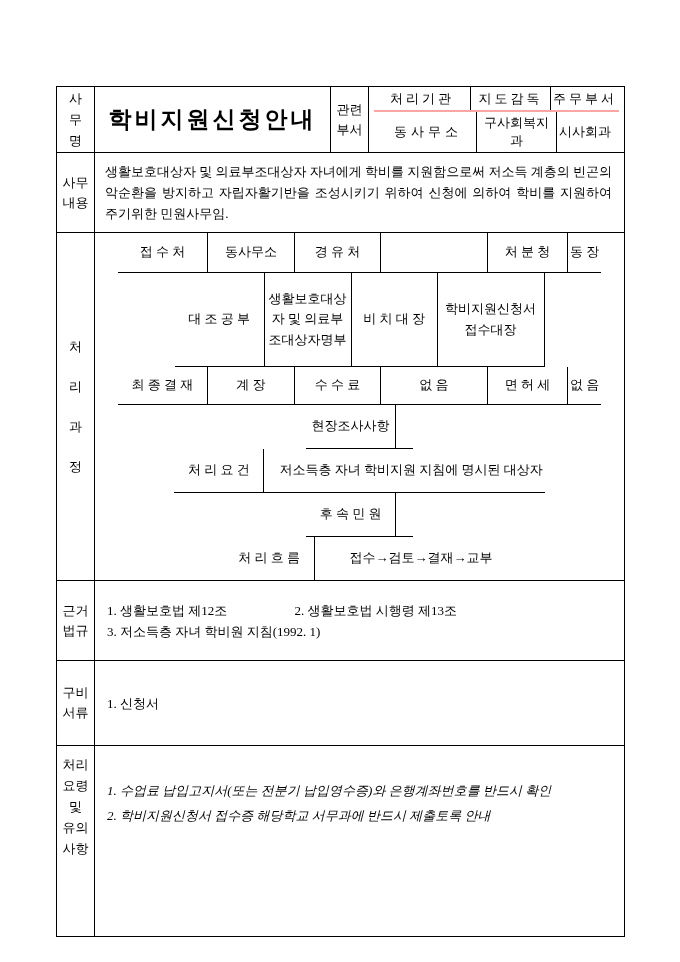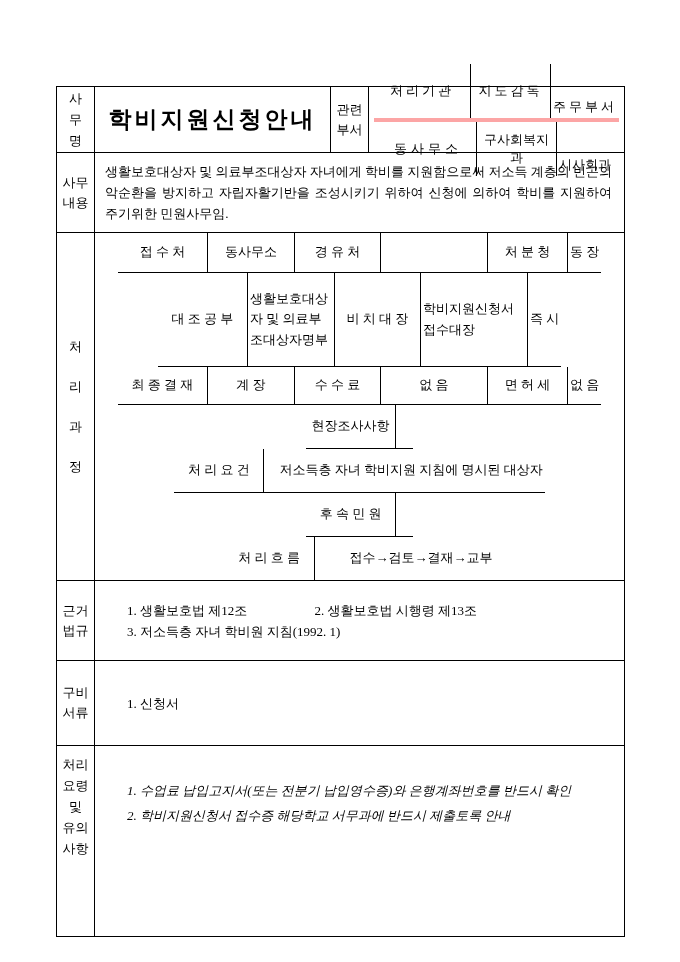--- a/index.html
+++ b/index.html
@@ -32,47 +32,47 @@
   .vlabel.tight { line-height: 21px; }
   .vlabel.tall { line-height: 40px; }
   .title {
     font-size: 23px; font-weight: bold; letter-spacing: 3px;
   }
   .ls3 { letter-spacing: 3px; }
   .ls4 { letter-spacing: 4px; }
   
   .hdrgrid { flex: 1; display: flex; flex-direction: column; padding: 0; }
   .hg-r { display: flex; flex: 1; }
-  .hg-r.divide { border-bottom: 4px solid #fca5a5; }
+  .hg-r.divide { border-bottom: 2px solid #fca5a5; }
   .hg-c { border-right: 1px solid #000; display: flex; align-items: center; justify-content: center; padding: 2px; }
-  .hg-c.end { border-right: none; margin-top: 32px; }
+  .hg-c.end { border-right: none; }
   
   .proc { flex: 1; display: flex; flex-direction: column; padding: 0; }
   .pr { display: flex; border-bottom: 1px solid #000; }
   .pr.last { border-bottom: none; gap: 20px; }
   .pc {
     border-right: 1px solid #000;
     display: flex; align-items: center; justify-content: center;
-    text-align: left; padding: 2px; line-height: 1.55;
+    text-align: center; padding: 2px; line-height: 1.55;
   }
   .pc.end { border-right: none; }
   .pc.leftal { justify-content: flex-start; text-align: right; padding-left: 15px; }
   .w1 { width: 90px; flex: 0 0 90px; }
   .w2 { width: 87px; flex: 0 0 87px; }
   .w3 { width: 86px; flex: 0 0 86px; }
   .w4 { width: 107px; flex: 0 0 107px; }
   .w5 { width: 80px; flex: 0 0 80px; }
   .grow { flex: 1; }
   
   .para {
     text-align: justify; line-height: 21px; padding: 6px 12px 6px 10px;
     align-items: center; display: flex;
   }
   .lines { display: flex; flex-direction: column; align-items: flex-start; text-align: left; }
-  .lines .ln { line-height: 21px; margin-left: 20px; }
+  .lines .ln { line-height: 21px; }
   .gap2 { margin-left: 64px; }
   .content-left { justify-content: flex-start; text-align: left; padding-left: 12px; }
   .topalign { align-items: flex-start; }
   .guide-lines .ln { line-height: 25px; font-style: italic; }
 </style>
 </head>
 <body>
 
 <div class="page">
   <div class="doc">
@@ -128,21 +128,20 @@
           <div class="pc w4"></div>
           <div class="pc w5">처  분  청</div>
           <div class="pc end grow">동    장</div>
         </div>
 
         <div class="pr" style="height:94px">
           <div class="pc w1">대 조 공 부</div>
           <div class="pc w2">생활보호대상자 및 의료부조대상자명부</div>
           <div class="pc w3">비 치 대 장</div>
           <div class="pc w4">학비지원신청서 접수대장</div>
-          <div class="pc end grow">즉    시</div>
         </div>
 
         <div class="pr" style="height:38px">
           <div class="pc w1">최 종 결 재</div>
           <div class="pc w2">계    장</div>
           <div class="pc w3">수  수  료</div>
           <div class="pc w4">없    음</div>
           <div class="pc w5">면  허  세</div>
           <div class="pc end grow">없    음</div>
         </div>

